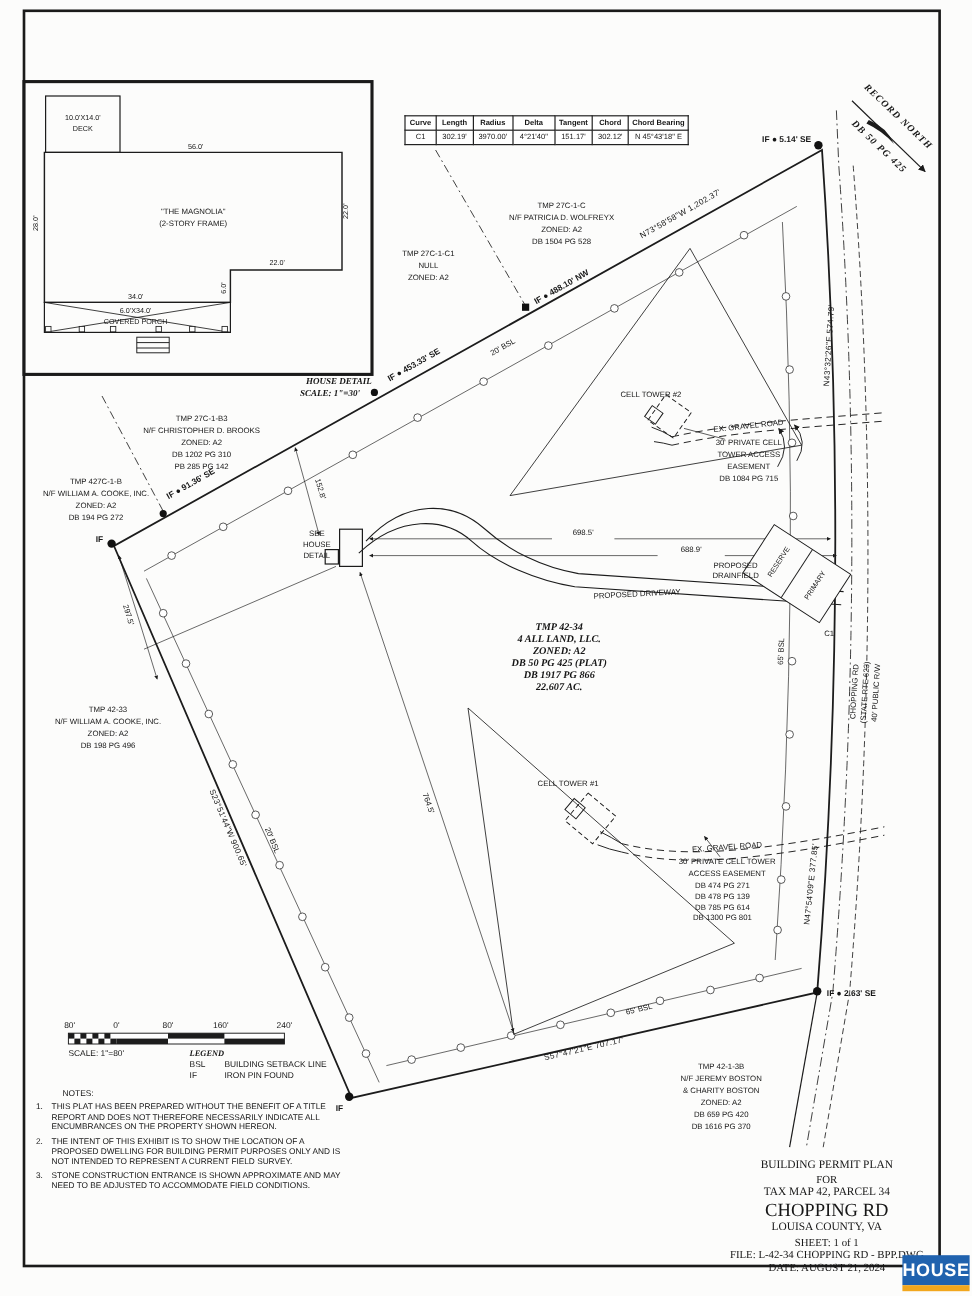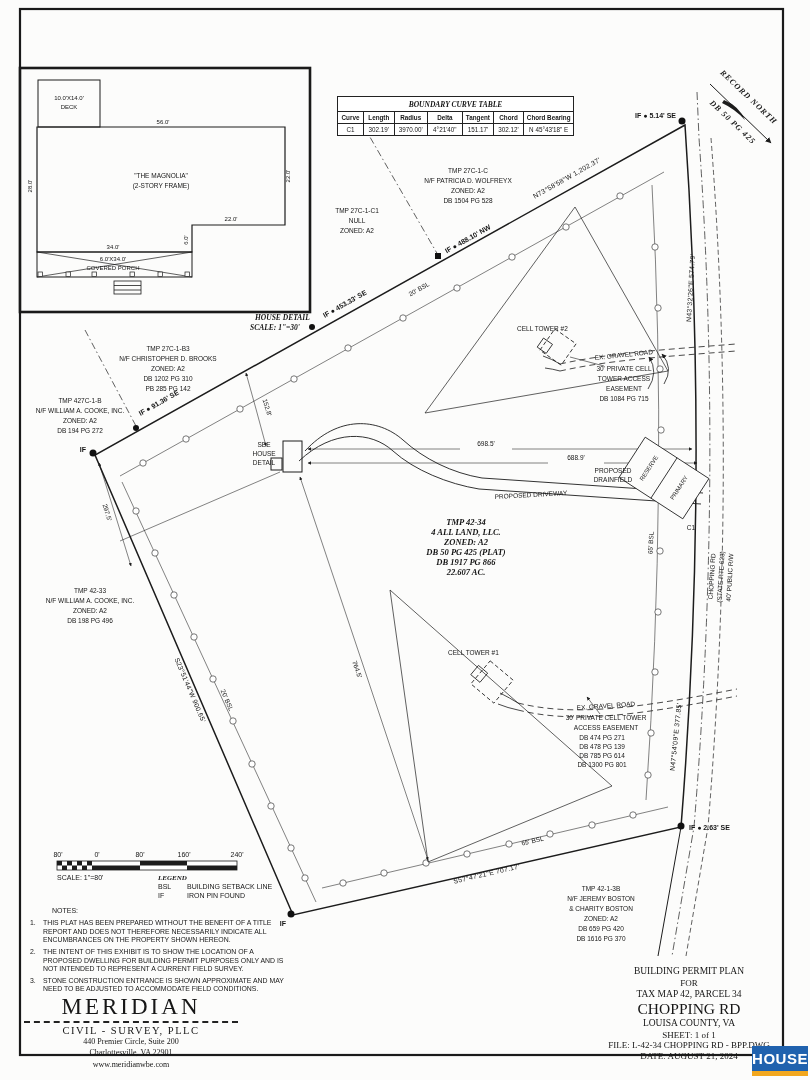--- a/index.html
+++ b/index.html
@@ -377,23 +377,20 @@
   <colgroup>
         <col style="width:11%">
         <col style="width:13%">
         <col style="width:14%">
         <col style="width:15%">
         <col style="width:13%">
         <col style="width:13%">
         <col style="width:21%">
       </colgroup>
   <tbody>
-        <tr>
-          <td class="ttl" colspan="7">BOUNDARY CURVE TABLE</td>
-        </tr>
   <tr>
     <th>Curve</th>
     <th>Length</th>
     <th>Radius</th>
     <th>Delta</th>
     <th>Tangent</th>
     <th>Chord</th>
     <th>Chord Bearing</th>
   </tr>
   <tr>
@@ -418,27 +415,20 @@
     <span class="nn">2.</span>
     <span class="nt">THE INTENT OF THIS EXHIBIT IS TO SHOW THE LOCATION OF A PROPOSED DWELLING FOR BUILDING PERMIT PURPOSES ONLY AND IS NOT INTENDED TO REPRESENT A CURRENT FIELD SURVEY.</span>
   </div>
   <div class="note">
     <span class="nn">3.</span>
     <span class="nt">STONE CONSTRUCTION ENTRANCE IS SHOWN APPROXIMATE AND MAY NEED TO BE ADJUSTED TO ACCOMMODATE FIELD CONDITIONS.</span>
   </div>
 </div>
 
 
-<div id="firm">
-  <div class="fname">MERIDIAN</div>
-  <div class="ftype">CIVIL - SURVEY, PLLC</div>
-  <div class="faddr">440 Premier Circle, Suite 200</div>
-  <div class="faddr">Charlottesville, VA 22901</div>
-  <div class="faddr">www.meridianwbe.com</div>
-</div>
 
 
 <div id="titleblock">
   <div>BUILDING PERMIT PLAN</div>
   <div class="sm">FOR</div>
   <div>TAX MAP 42, PARCEL 34</div>
   <div class="big">CHOPPING RD</div>
   <div>LOUISA COUNTY, VA</div>
   <div class="sm">SHEET: 1 of 1</div>
   <div class="sm">FILE: L-42-34 CHOPPING RD - BPP.DWG</div>

